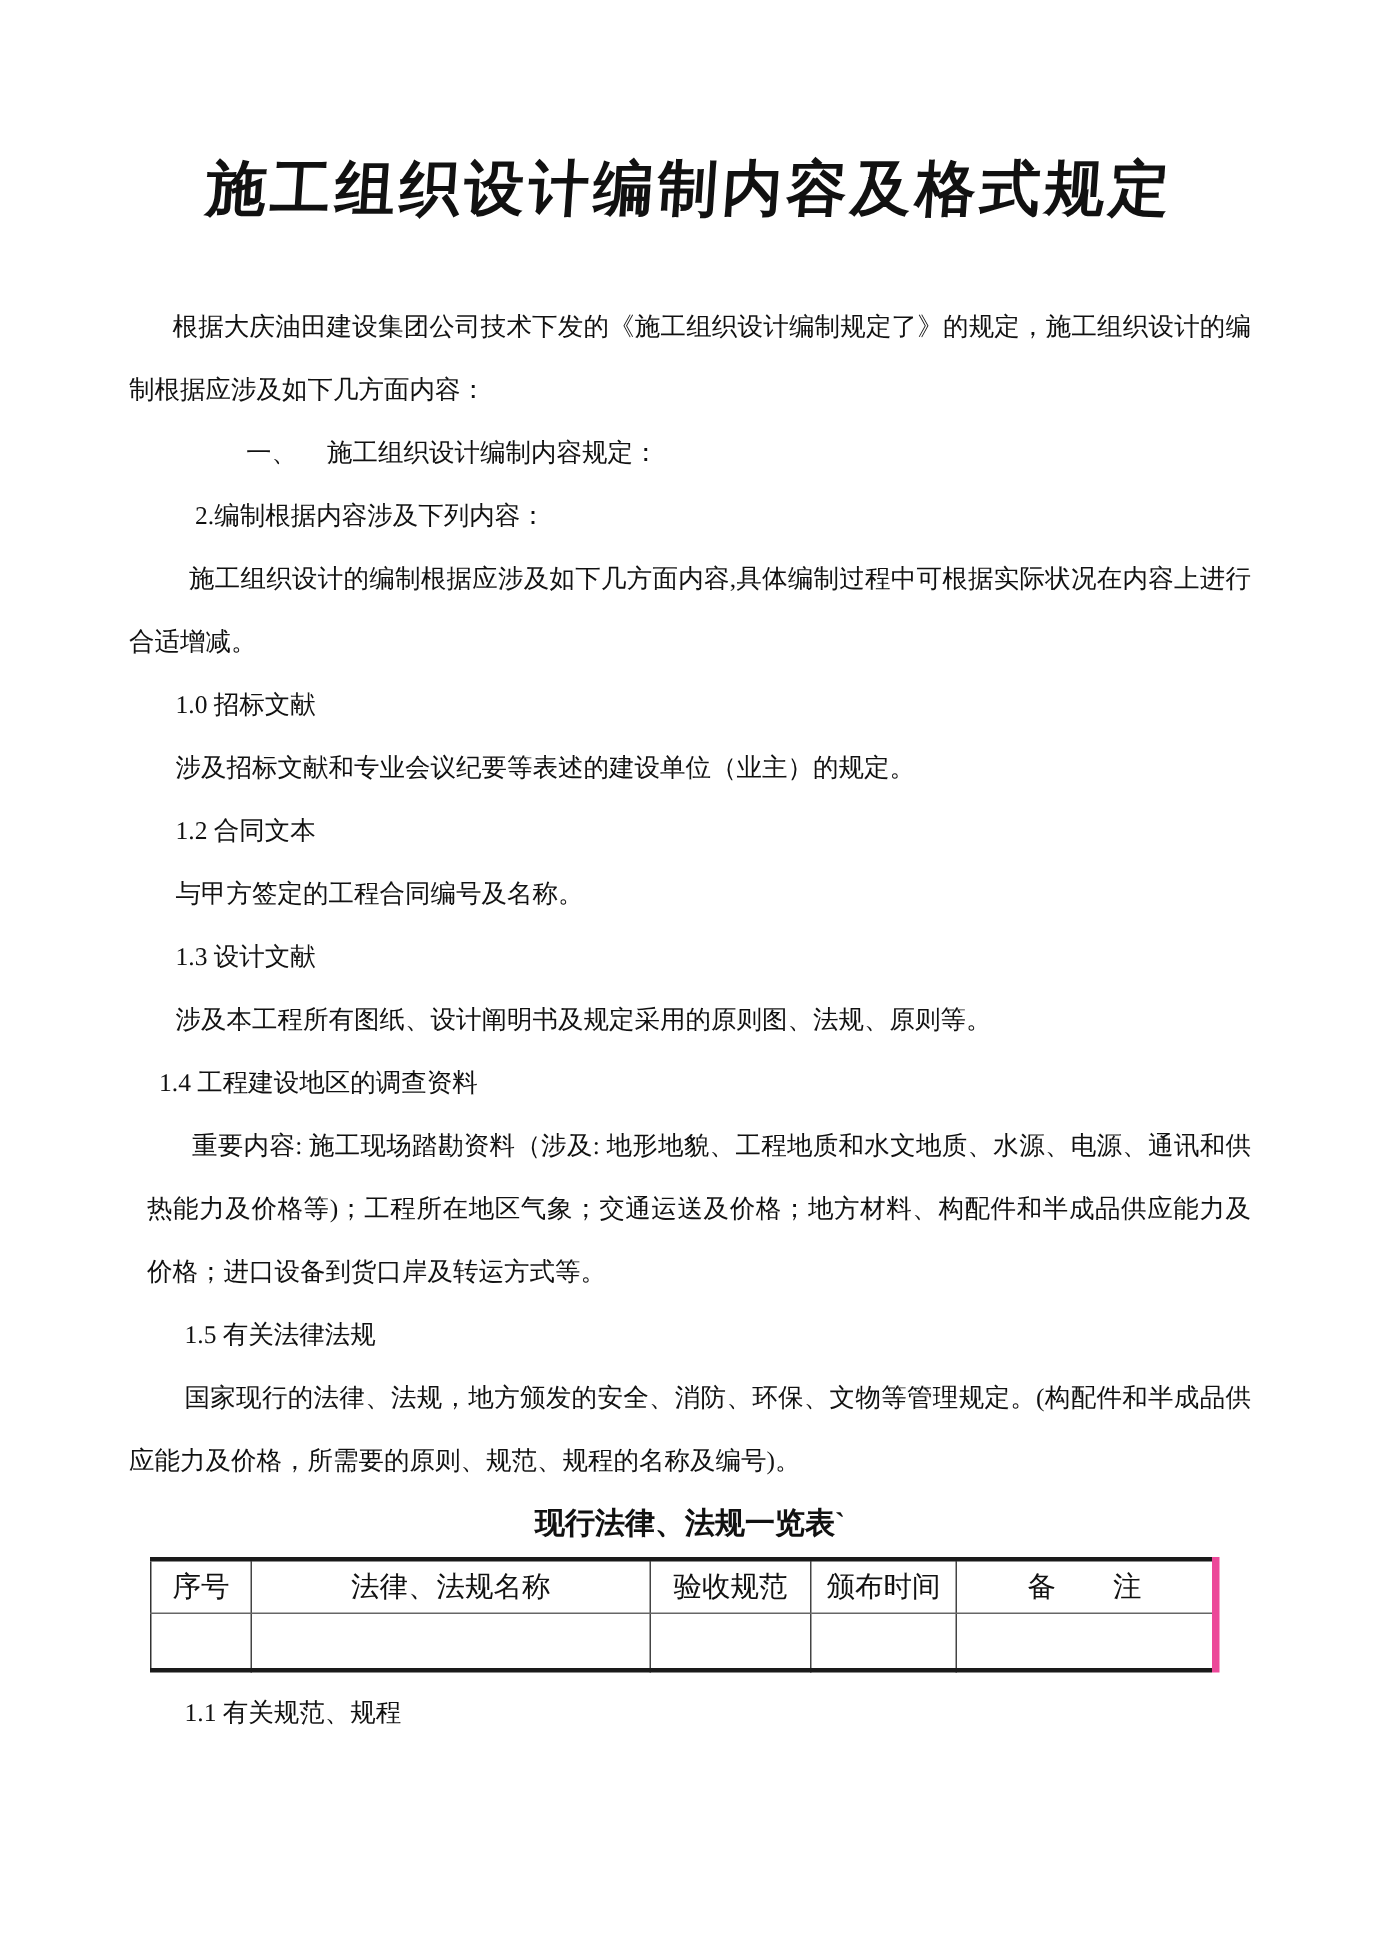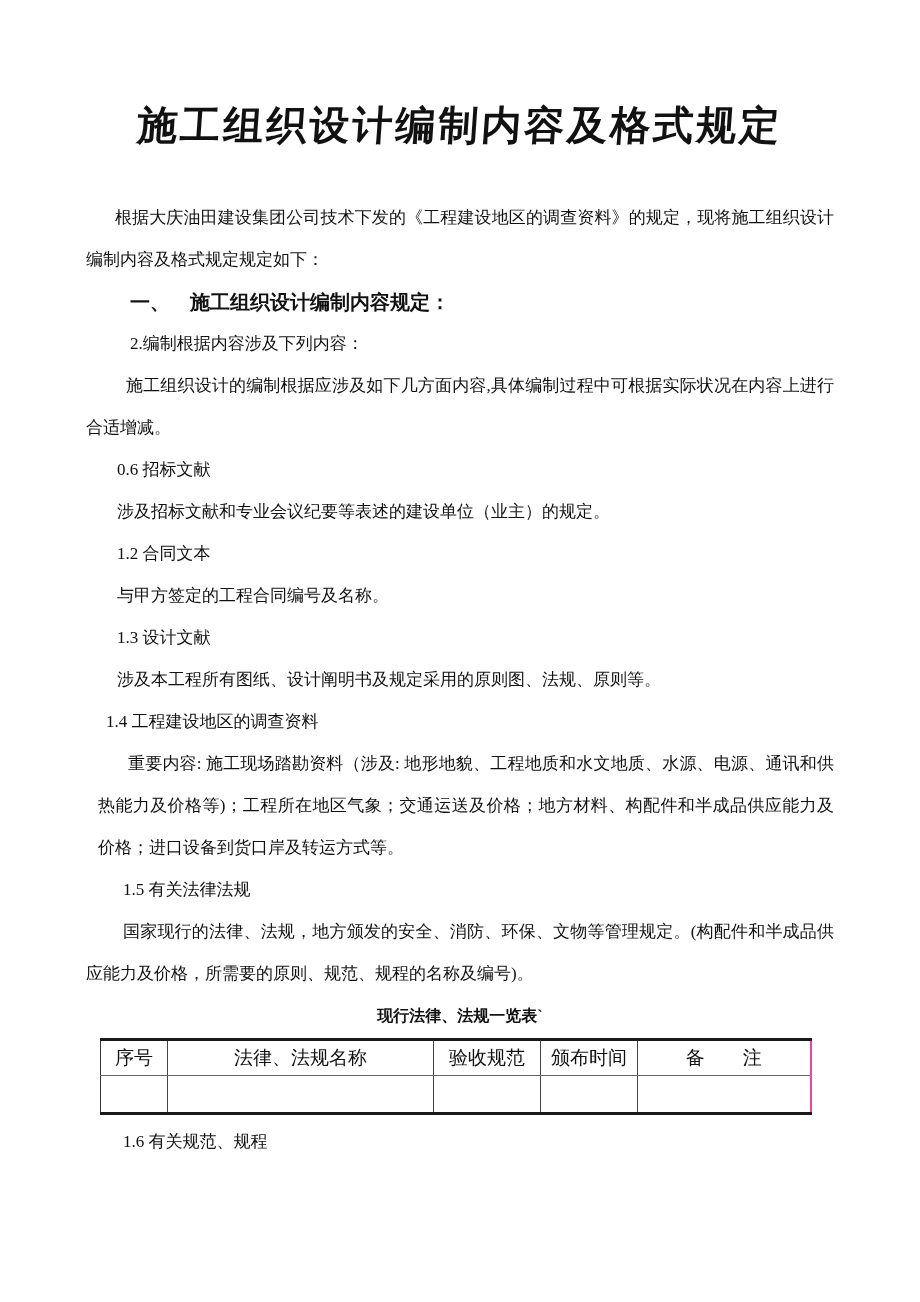--- a/index.html
+++ b/index.html
@@ -27,38 +27,38 @@
 
   .body-line, .sub-heading, .body-para {
     font-size:17px;
     line-height:42px;
     text-align:justify;
   }
 
   .intro { margin-top:39px; text-indent:29px; }
 
   .sec-heading {
-    font-size:20px;
-    font-weight:bold;
+    font-size:17px;
+    font-weight:normal;
     line-height:42px;
-    margin-left:44px;
+    margin-left:78px;
   }
   .sec-heading .sec-num { margin-right:20px; }
 
   .item-lead   { margin-left:44px; }
   .p-indent40  { text-indent:40px; }
   .ml31        { margin-left:31px; }
   .ml33        { margin-left:20px; }
   .ml37        { margin-left:37px; }
   .p14         { margin-left:12px; text-indent:30px; }
   .p15         { text-indent:37px; }
   .p16         { text-indent:35px; }
 
   .table-caption {
-    font-size:16px;
+    font-size:20px;
     font-weight:bold;
     line-height:42px;
     text-align:center;
     text-indent:0;
   }
 
   table.law-table {
     border-collapse:collapse;
     table-layout:fixed;
     width:710px;
@@ -79,42 +79,42 @@
     border-bottom:1px solid #666;
     font-size:19px;
     font-weight:normal;
     text-align:center;
     vertical-align:middle;
     padding:0 2px;
   }
   table.law-table th { height:36px;margin-top:48px; }
   table.law-table td { height:38px; }
   table.law-table th:first-child, table.law-table td:first-child { border-left:1.5px solid #333; }
-  table.law-table th:last-child,  table.law-table td:last-child  { border-right:2px solid #ec4899; }
+  table.law-table th:last-child,  table.law-table td:last-child  { border-right:5px solid #ec4899; }
 
   .h16 { margin-top:6px; margin-left:37px; }
 </style>
 </head>
 <body>
 
 <div class="page">
   <div class="content">
 
     <div class="doc-title">施工组织设计编制内容及格式规定</div>
 
-    <p class="body-para intro">根据大庆油田建设集团公司技术下发的《工程建设地区的调查资料》的规定，现将施工组织设计编制内容及格式规定规定如下：</p>
+    <p class="body-para intro">根据大庆油田建设集团公司技术下发的《施工组织设计编制规定了》的规定，施工组织设计的编制根据应涉及如下几方面内容：</p>
 
     <div class="sec-heading">
       <span class="sec-num">一、</span><span>施工组织设计编制内容规定：</span>
     </div>
 
     <p class="body-line item-lead">2.编制根据内容涉及下列内容：</p>
     <p class="body-para p-indent40">施工组织设计的编制根据应涉及如下几方面内容,具体编制过程中可根据实际状况在内容上进行合适增减。</p>
 
-    <p class="sub-heading ml31">0.6 招标文献</p>
+    <p class="sub-heading ml31">1.0 招标文献</p>
     <p class="body-para ml31">涉及招标文献和专业会议纪要等表述的建设单位（业主）的规定。</p>
 
     <p class="sub-heading ml31">1.2 合同文本</p>
     <p class="body-para ml31">与甲方签定的工程合同编号及名称。</p>
 
     <p class="sub-heading ml31">1.3 设计文献</p>
     <p class="body-para ml31">涉及本工程所有图纸、设计阐明书及规定采用的原则图、法规、原则等。</p>
 
     <p class="sub-heading ml33">1.4 工程建设地区的调查资料</p>
     <p class="body-para p14">重要内容: 施工现场踏勘资料（涉及: 地形地貌、工程地质和水文地质、水源、电源、通讯和供热能力及价格等)；工程所在地区气象；交通运送及价格；地方材料、构配件和半成品供应能力及价格；进口设备到货口岸及转运方式等。</p>
@@ -143,16 +143,16 @@
       <tr>
         <td></td>
         <td></td>
         <td></td>
         <td></td>
         <td></td>
       </tr>
     </tbody>
       </table>
 
-    <p class="sub-heading h16">1.6  有关规范、规程</p>
+    <p class="sub-heading h16">1.1  有关规范、规程</p>
 
   </div>
 </div>
 
 </body></html>

